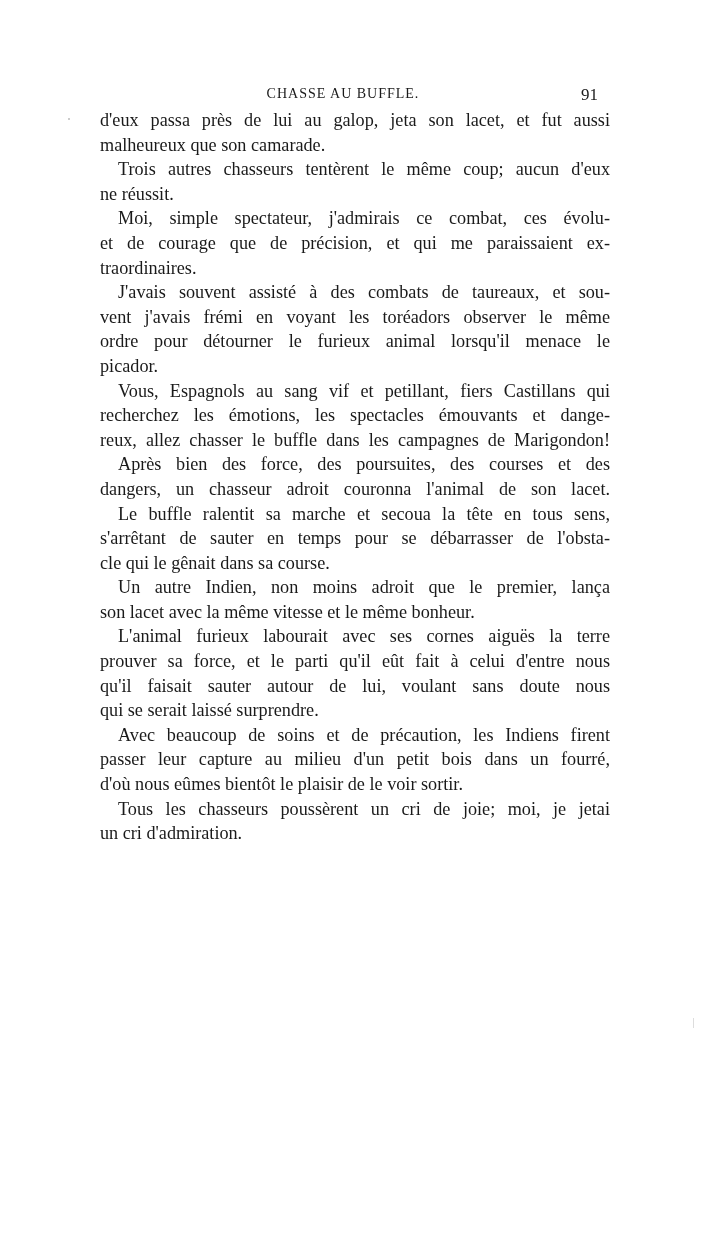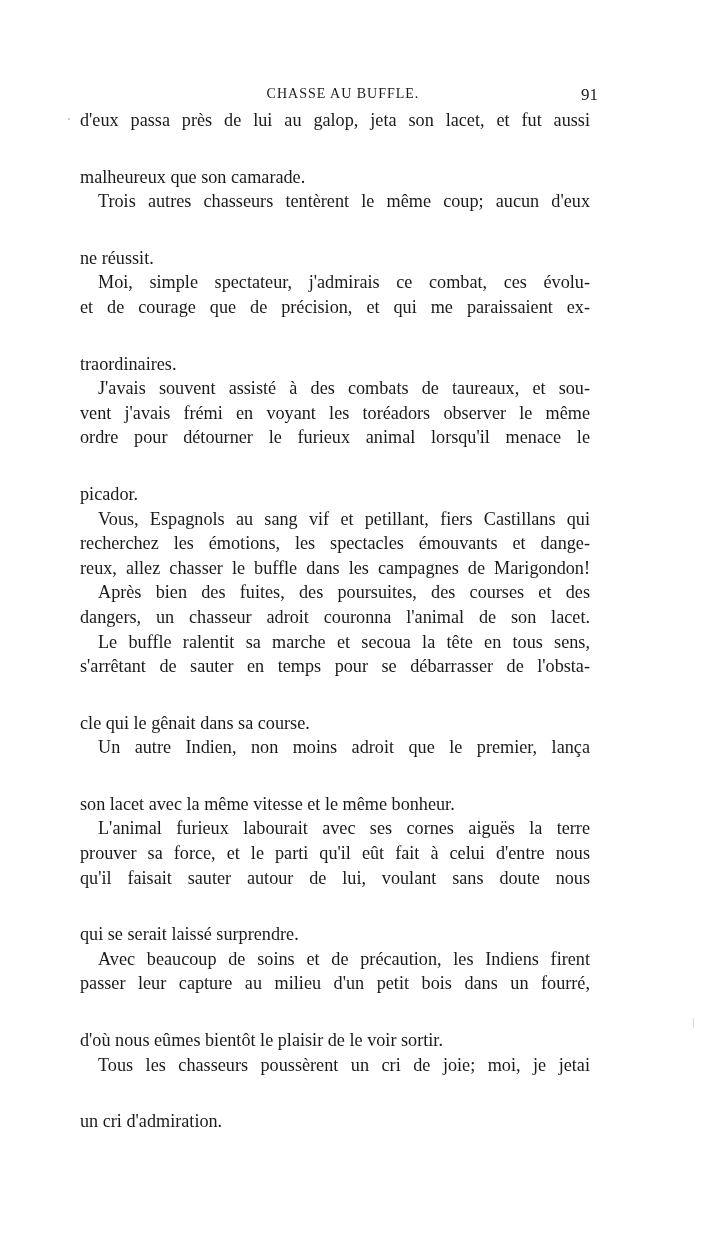--- a/index.html
+++ b/index.html
@@ -40,38 +40,37 @@
     }
     .page-number {
       position: absolute;
       right: 0;
       font-size: 17px;
       top: -1px;
     }
     .text-block {
       position: absolute;
       top: 108px;
-      left: 80px;
+      left: 100px;
       width: 510px;
     }
     .line {
       height: 24.6px;
       line-height: 24.6px;
       font-size: 18.2px;
       white-space: nowrap;
       text-align: justify;
       text-align-last: justify;
       display: block;
     }
     .line.indent {
       padding-left: 18px;
     }
     .line.last {
       text-align-last: left;
-      margin-top: 32px;
     }
     .emph {
     }
     .margin-mark {
       position: absolute;
       left: 68px;
       top: 118px;
       width: 2px;
       height: 2px;
       background: #bbb;
@@ -124,21 +123,21 @@
     </div>
 
 
     <div class="paragraph">
       <span class="line indent">Vous, Espagnols au sang vif et petillant, fiers Castillans qui</span>
       <span class="line">recherchez les émotions, les spectacles émouvants et dange-</span>
       <span class="line"><span>reux, allez chasser le buffle dans les campagnes de</span> <span class="emph">Marigondon!</span></span>
     </div>
 
     <div class="paragraph">
-      <span class="line indent">Après bien des fuites, des poursuites, des courses et des</span>
+      <span class="line indent">Après bien des force, des poursuites, des courses et des</span>
       <span class="line">dangers, un chasseur adroit couronna l'animal de son lacet.</span>
     </div>
 
     <div class="paragraph">
       <span class="line indent">Le buffle ralentit sa marche et secoua la tête en tous sens,</span>
       <span class="line">s'arrêtant de sauter en temps pour se débarrasser de l'obsta-</span>
       <span class="line last">cle qui le gênait dans sa course.</span>
     </div>
 
     <div class="paragraph">

